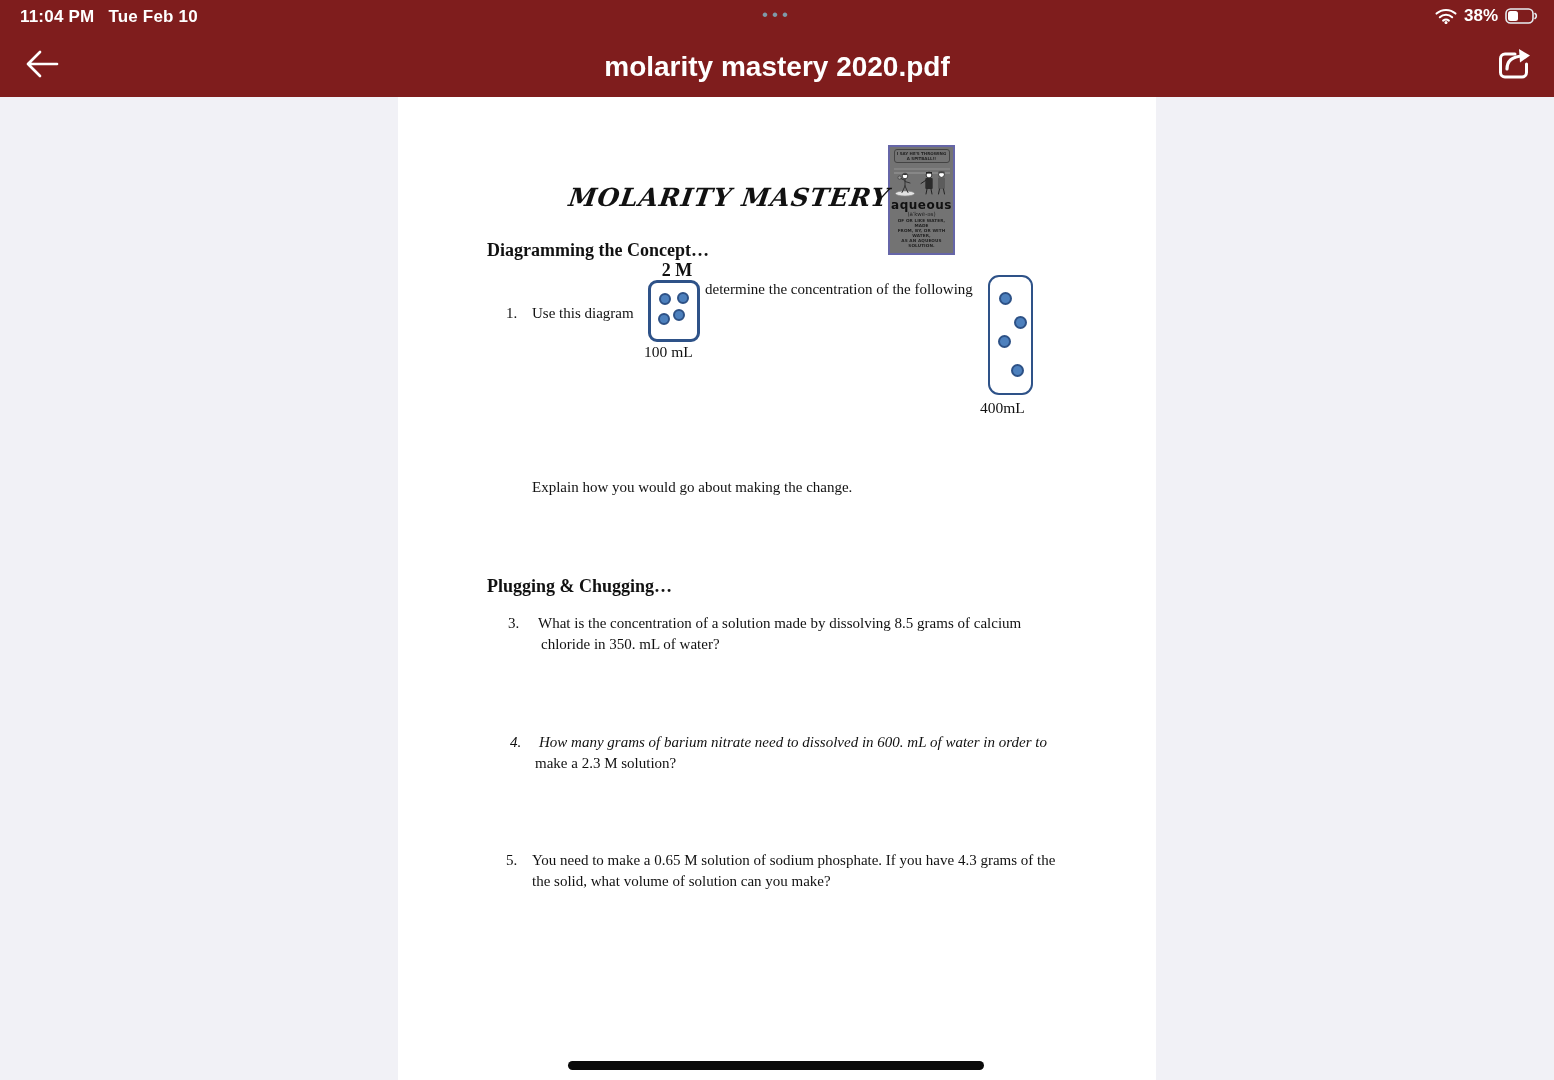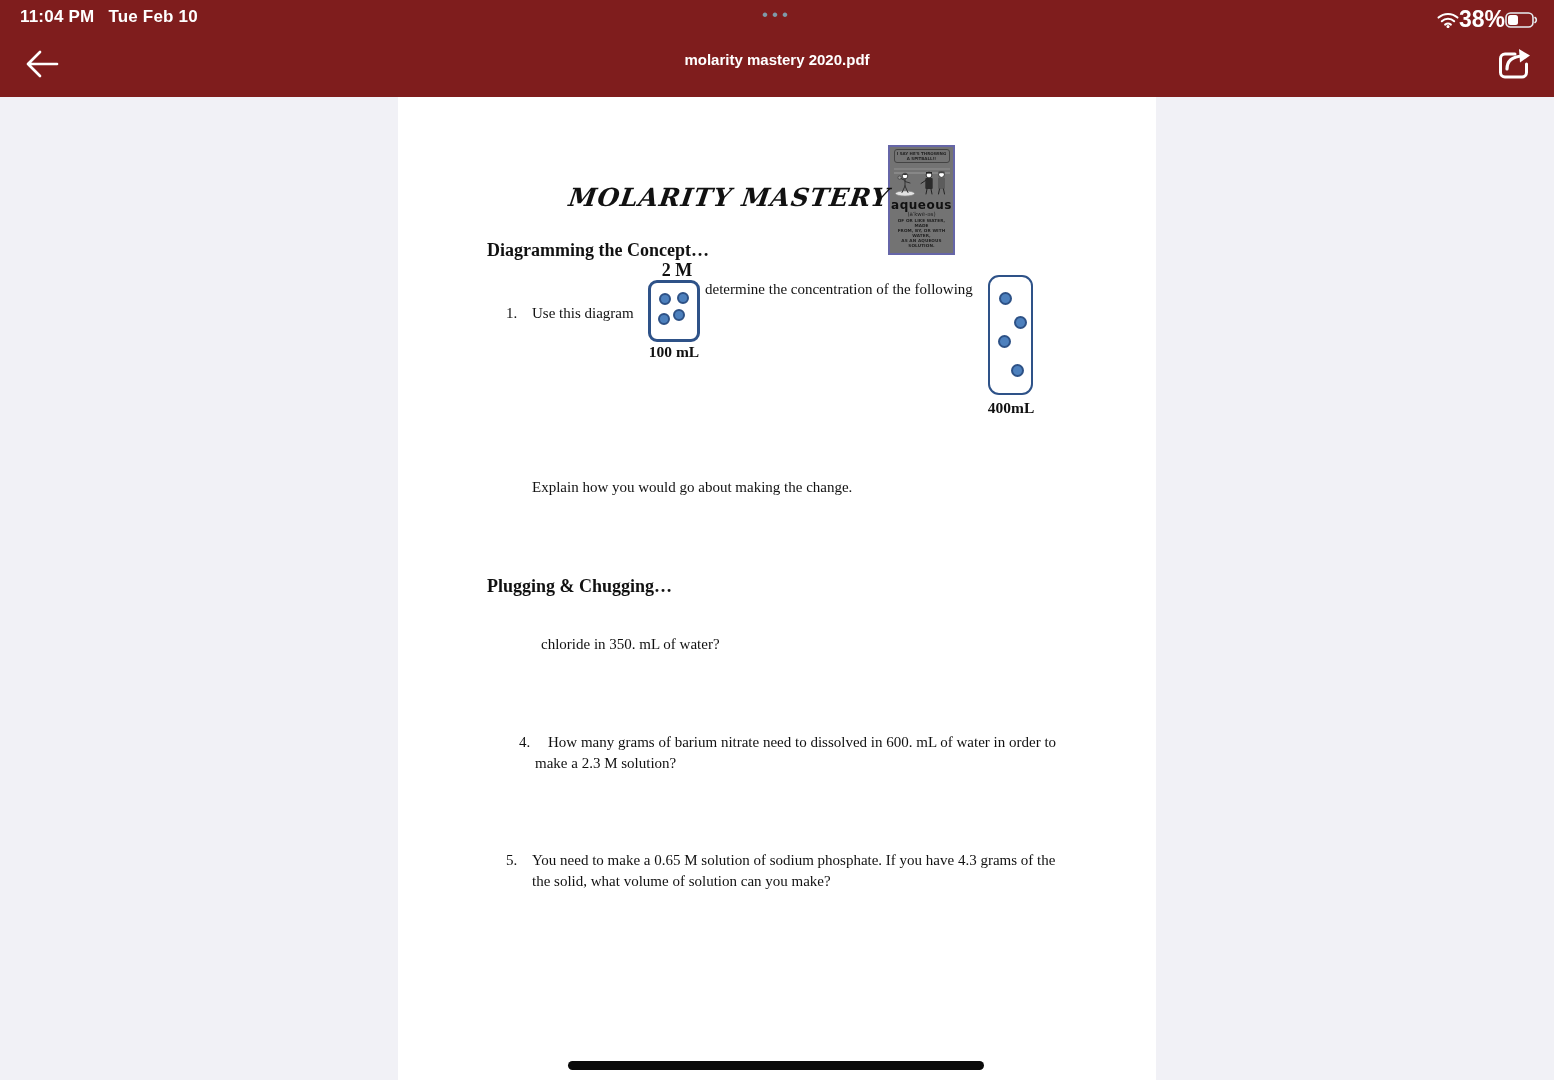--- a/index.html
+++ b/index.html
@@ -5,25 +5,25 @@
   * { margin:0; padding:0; box-sizing:border-box; }
   html,body { width:1554px; height:1080px; overflow:hidden; }
   body { background:#f1f1f6; font-family:"Liberation Sans", sans-serif; position:relative; }
 
   
   .header { position:absolute; left:0; top:0; width:1554px; height:97px; background:#7f1d1d; }
   .statusbar { position:absolute; left:0; top:0; width:100%; height:34px; color:#ffffff; }
   .status-left { position:absolute; left:20px; top:7px; font-size:17px; font-weight:700; letter-spacing:.2px; }
   .status-left .date { margin-left:14px; font-weight:700; }
   .mt-dots { position:absolute; left:0; right:0; top:5px; text-align:center; color:#7f99a8; font-size:17px; letter-spacing:4px; }
-  .status-right { position:absolute; right:16px; top:6px; display:flex; align-items:center; font-size:23px; font-weight:600; }
+  .status-right { position:absolute; right:16px; top:6px; display:flex; align-items:center; gap:7px; font-size:17px; font-weight:600; }
 
   .navbar { position:absolute; left:0; top:34px; width:100%; height:63px; }
   .back-btn { position:absolute; left:24px; top:14px; width:36px; height:32px; cursor:pointer; }
-  .nav-title { position:absolute; left:0; right:0; top:17px; text-align:center; color:#ffffff; font-size:15px; font-weight:600; }
+  .nav-title { position:absolute; left:0; right:0; top:17px; text-align:center; color:#ffffff; font-size:28px; font-weight:600; }
   .share-btn { position:absolute; right:22px; top:12px; width:38px; height:36px; cursor:pointer; }
 
   
   .page { position:absolute; left:398px; top:97px; width:758px; height:983px; background:#ffffff; font-family:"Liberation Serif", serif; color:#111; }
 
   .doc-title { position:absolute; right:266px; top:86px; font-family:"DejaVu Serif", serif; font-style:italic; font-weight:bold; font-size:25px; letter-spacing:1px; transform:skewX(-8deg); white-space:nowrap; }
 
   
   .cartoon { position:absolute; left:490px; top:48px; width:67px; height:110px; border:2px solid #6666a8; background:#737373; overflow:hidden; text-align:center; font-family:"DejaVu Sans", sans-serif; }
   .speech { margin:2px auto 0 auto; width:56px; border:1px solid #444; border-radius:3px; font-size:4px; line-height:5px; padding:1px 0; color:#222; font-weight:bold; }
@@ -37,21 +37,21 @@
   .qline { position:absolute; font-size:15px; white-space:nowrap; }
   .qnum { display:inline-block; width:26px; }
 
   
   .beaker { position:absolute; border:3px solid #2e5288; border-radius:9px; background:#fff; }
   .beaker-small { left:250px; top:183px; width:52px; height:62px; }
   .beaker-large { left:590px; top:178px; width:45px; height:120px; border-width:2.5px; border-radius:11px; }
   .dot { position:absolute; border-radius:50%; background:#4d80bd; border:2px solid #2d5186; }
   .dot-s { width:12px; height:12px; }
   .dot-l { width:13px; height:13px; }
-  .vol-label { position:absolute; font-weight:bold; font-size:15.5px; text-align:center; }
+  .vol-label { position:absolute; font-weight:normal; font-size:15.5px; }
 
   
   .home-indicator { position:absolute; left:568px; top:1061px; width:416px; height:9px; background:#0a0a0a; border-radius:5px; }
 </style>
 </head>
 <body>
 
 <div class="header">
   <div class="statusbar">
     <div class="status-left">
@@ -147,23 +147,26 @@
     <div class="dot dot-l" style="left:24px; top:39px;"></div>
     <div class="dot dot-l" style="left:8px;  top:58px;"></div>
     <div class="dot dot-l" style="left:21px; top:87px;"></div>
   </div>
   <div class="vol-label" style="left:582px; top:302px; width:62px;">400mL</div>
 
   <div class="qline" style="left:134px; top:381.5px;">Explain how you would go about making the change.</div>
 
   <div class="h-bold" style="left:89px; top:479px;">Plugging &amp; Chugging…</div>
 
+  <div class="qline" style="left:110px; top:518px;">
+    <span class="qnum" style="width:30px;">3.</span><span>What is the concentration of a solution made by dissolving 8.5 grams of calcium</span>
+  </div>
   <div class="qline" style="left:143px; top:539px;">chloride in 350. mL of water?</div>
 
-  <div class="qline" style="left:121px; top:637px;">
+  <div class="qline" style="left:112px; top:637px;font-style:italic;">
     <span class="qnum" style="width:29px;">4.</span><span>How many grams of barium nitrate need to dissolved in 600. mL of water in order to</span>
   </div>
   <div class="qline" style="left:137px; top:657.5px;">make a 2.3 M solution?</div>
 
   <div class="qline" style="left:108px; top:755px;">
     <span class="qnum">5.</span><span>You need to make a 0.65 M solution of sodium phosphate.  If you have 4.3 grams of the</span>
   </div>
   <div class="qline" style="left:134px; top:775.5px;">the solid, what volume of solution can you make?</div>
 
 </div>

